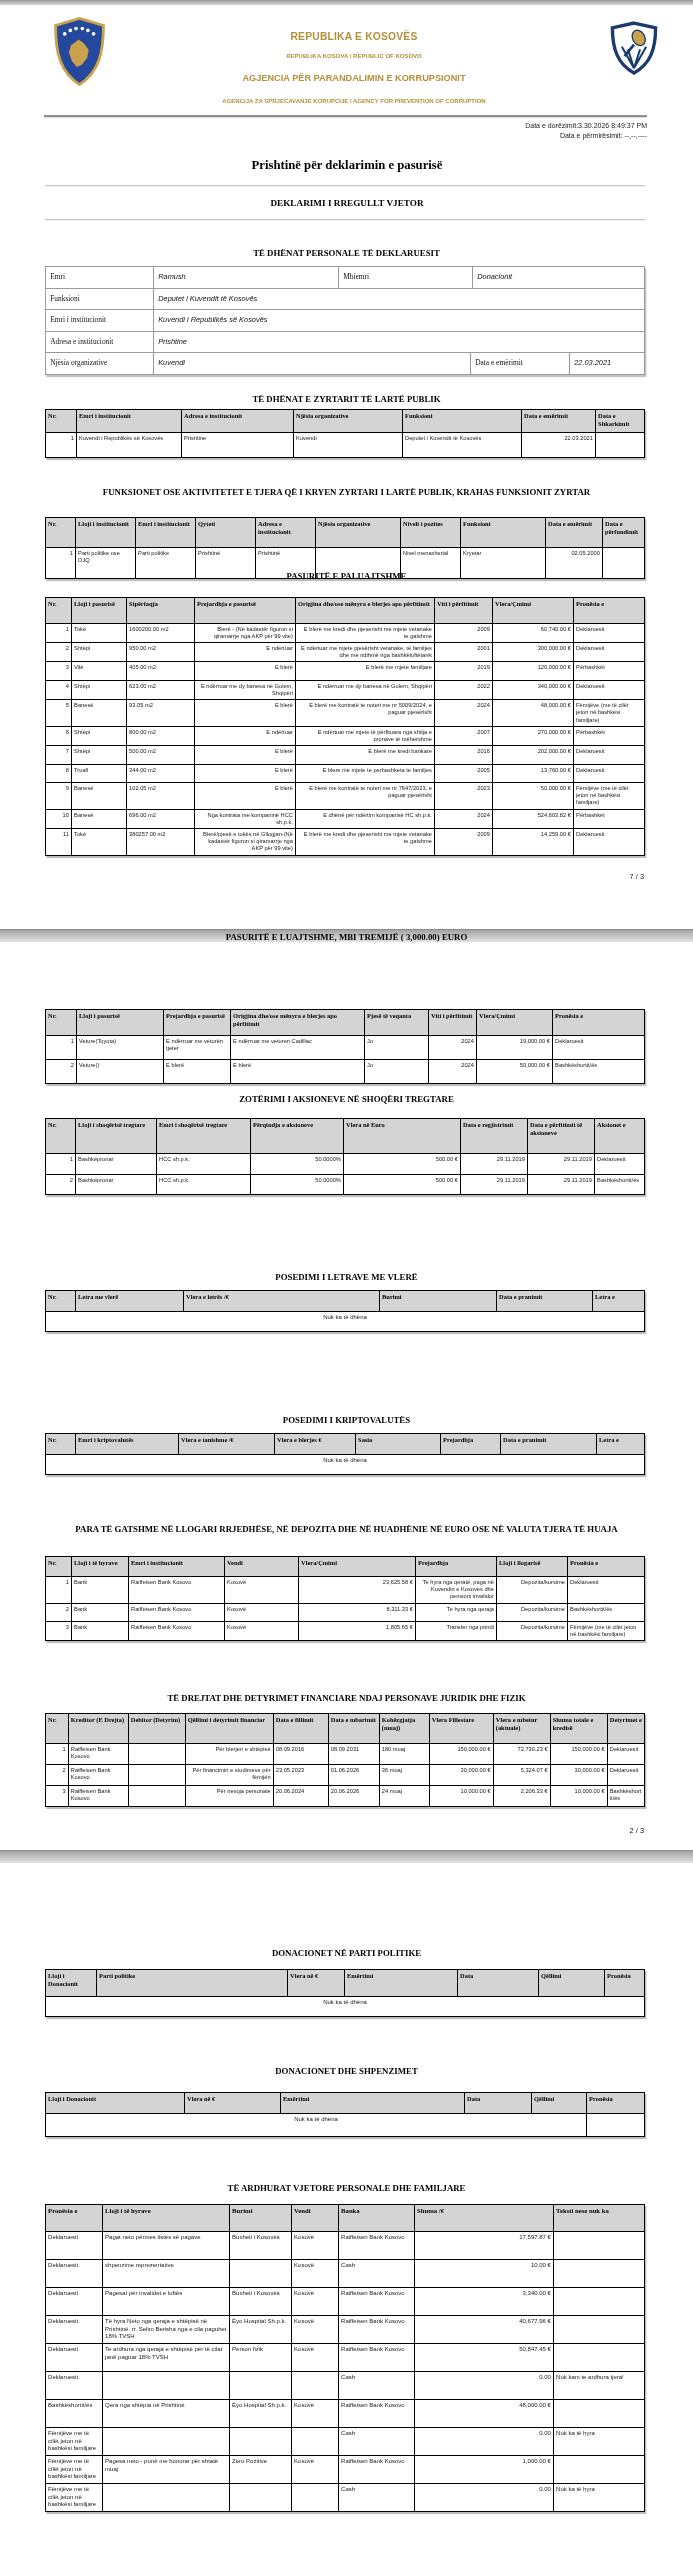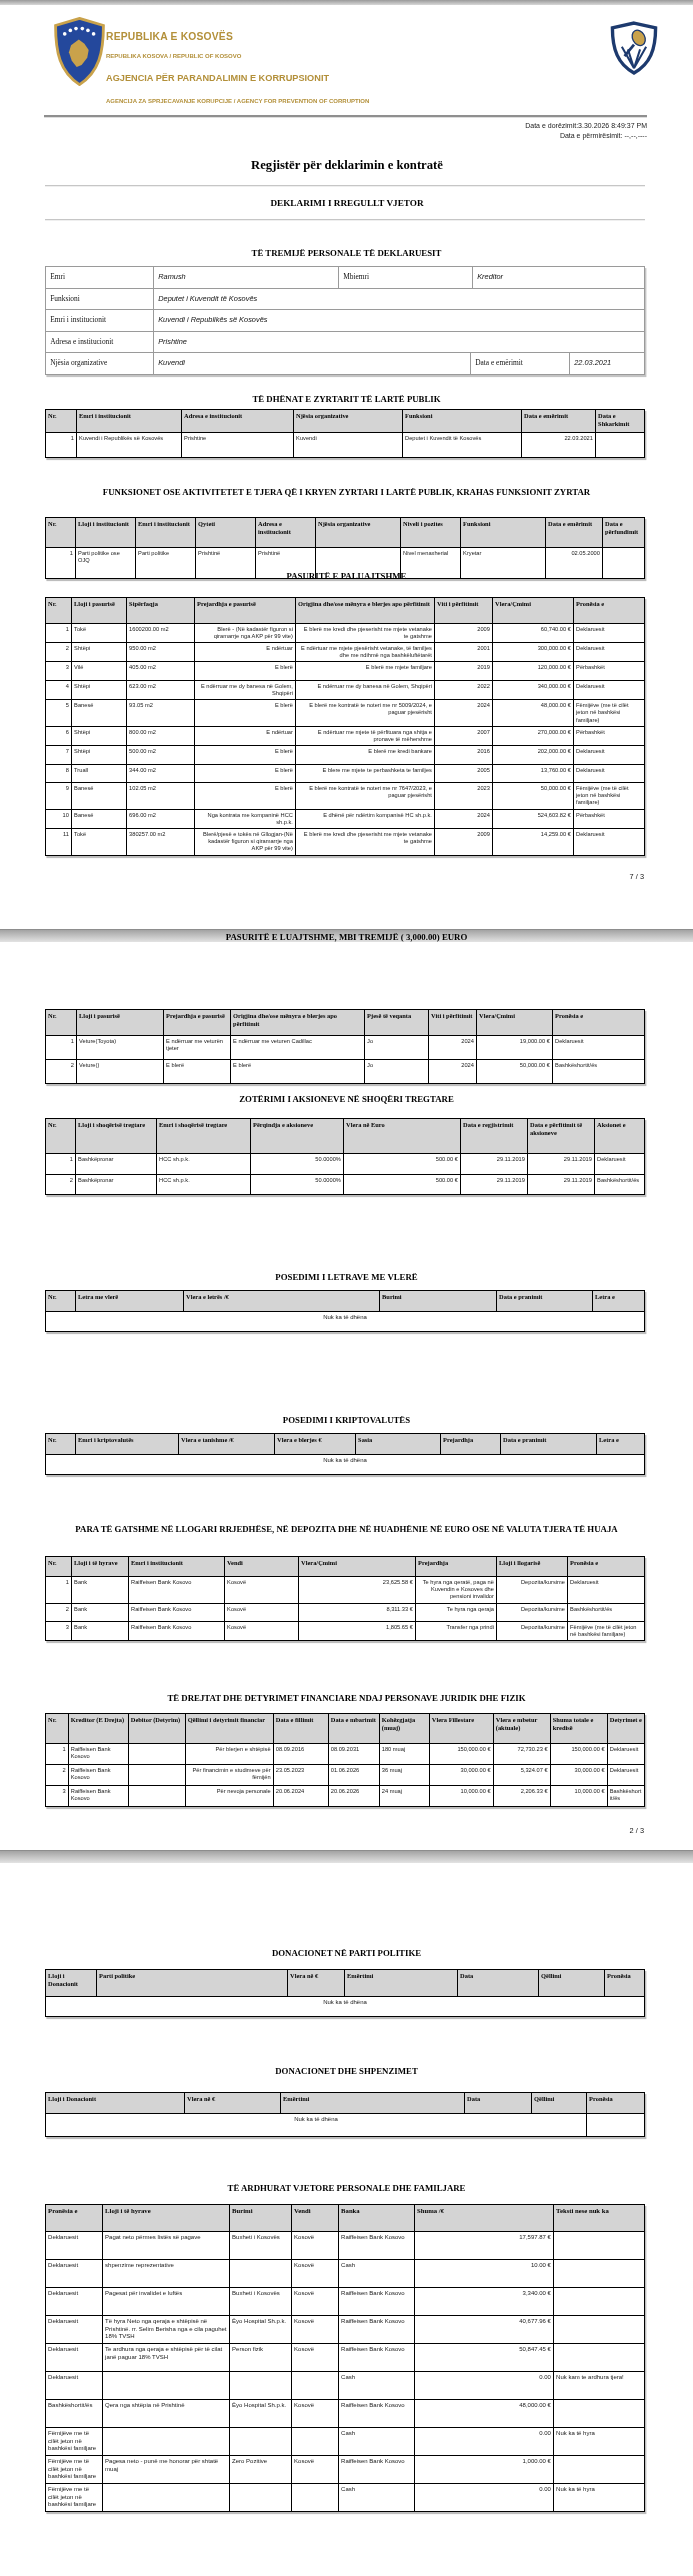--- a/index.html
+++ b/index.html
@@ -5,21 +5,21 @@
   * { margin:0; padding:0; box-sizing:border-box; }
   html,body { background:#ffffff; }
   body { width:694px; height:2576px; overflow:hidden; font-family:"Liberation Sans", sans-serif; }
   #page { position:relative; width:694px; height:2576px; background:#fff; }
   .abs { position:absolute; }
 
   .topbar { top:0; left:0; width:694px; height:5px; background:linear-gradient(#9a9a9a,#d8d8d8); }
   .pagebar { left:0; width:694px; height:13.4px; background:linear-gradient(#a3a3a3,#e3e3e3); border-top:0.7px solid #8d8d8d; }
 
   
-  .lh-text { left:106px; width:496px; text-align:left; color:#b3903a; font-weight:bold; }
+  .lh-text { left:106px; width:496px; text-align:center; color:#b3903a; font-weight:bold; }
   .lh1 { top:31px; font-size:10.3px; letter-spacing:0.2px; }
   .lh2 { top:53px; font-size:6px; }
   .lh3 { top:73px; font-size:9.2px; }
   .lh4 { top:98px; font-size:6px; }
   .hdr-rule { top:115px; left:44px; width:603px; height:2.8px; background:#8f8f8f; border-bottom:1.4px solid #dedede; }
   .dates { top:121px; right:47px; text-align:right; font-size:7px; line-height:10px; color:#1a1a1a; }
 
   .doc-title { top:158px; left:0; width:694px; text-align:center; font-family:"Liberation Serif", serif; font-weight:bold; font-size:12.7px; color:#000; }
   .rule { left:45px; width:600px; height:2.1px; background:#c6c6c6; border-bottom:0.7px solid #efefef; }
   .doc-subtitle { top:198px; left:0; width:694px; text-align:center; font-family:"Liberation Serif", serif; font-weight:bold; font-size:9.2px; color:#000; }
@@ -92,32 +92,32 @@
   <div class="abs lh-text lh2">REPUBLIKA KOSOVA / REPUBLIC OF KOSOVO</div>
   <div class="abs lh-text lh3">AGJENCIA PËR PARANDALIMIN E KORRUPSIONIT</div>
   <div class="abs lh-text lh4">AGENCIJA ZA SPRJECAVANJE KORUPCIJE / AGENCY FOR PREVENTION OF CORRUPTION</div>
   <div class="abs hdr-rule"></div>
 
   <div class="abs dates">
     <div>Data e dorëzimit:3.30.2026 8:49:37 PM</div>
     <div>Data e përmirësimit: --,--,----</div>
   </div>
 
-  <div class="abs doc-title">Regjistër për deklarimin e kontratë</div>
+  <div class="abs doc-title">Prishtinë për deklarimin e pasurisë</div>
   <div class="abs rule" style="top:185px"></div>
   <div class="abs doc-subtitle">DEKLARIMI I RREGULLT VJETOR</div>
   <div class="abs rule" style="top:219px"></div>
 
-  <div class="abs heading" style="top:248px">TË TREMIJË PERSONALE TË DEKLARUESIT</div>
+  <div class="abs heading" style="top:248px">TË DHËNAT PERSONALE TË DEKLARUESIT</div>
   <div class="abs form-table" style="top:266px">
     <div class="frow">
       <div class="fl" style="width:108px">Emri</div>
       <div class="fv" style="width:185px">Ramush</div>
       <div class="fl" style="width:134px">Mbiemri</div>
-      <div class="fv" style="flex:1">Kreditor</div>
+      <div class="fv" style="flex:1">Donacionit</div>
     </div>
     <div class="frow">
       <div class="fl" style="width:108px">Funksioni</div>
       <div class="fv" style="flex:1">Deputet i Kuvendit të Kosovës</div>
     </div>
     <div class="frow">
       <div class="fl" style="width:108px">Emri i institucionit</div>
       <div class="fv" style="flex:1">Kuvendi i Republikës së Kosovës</div>
     </div>
     <div class="frow">

